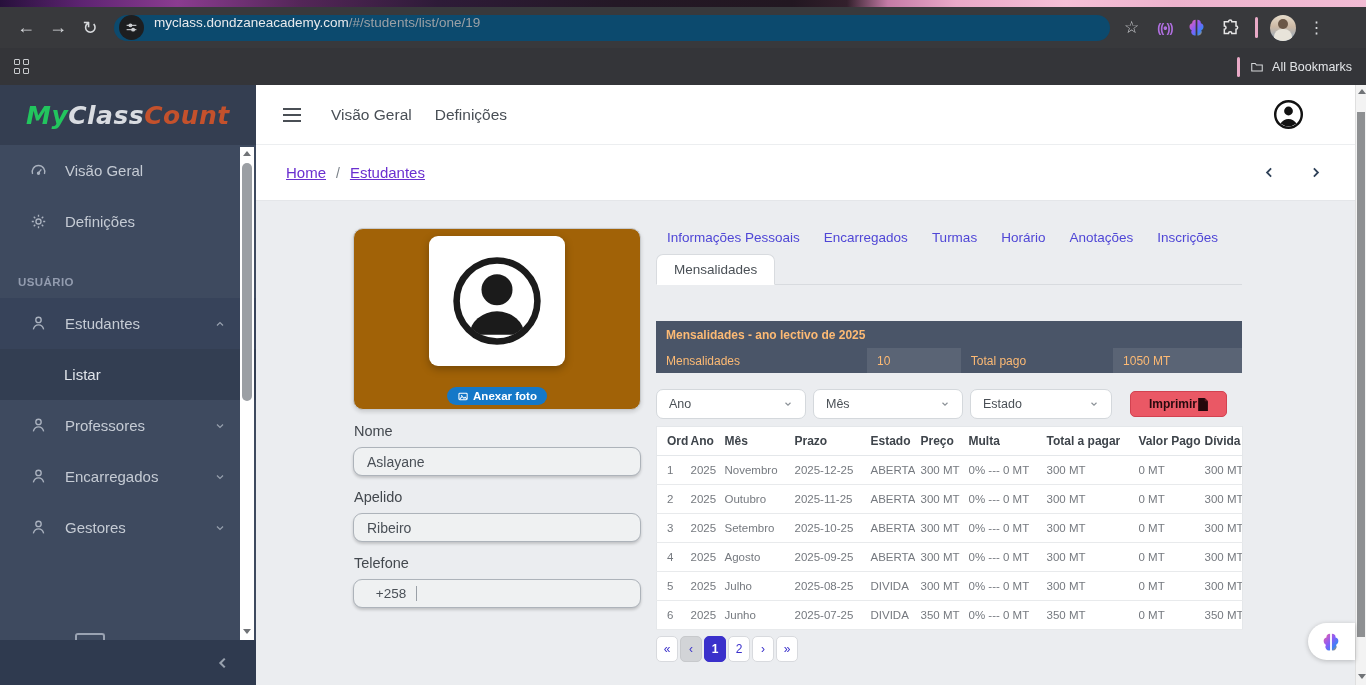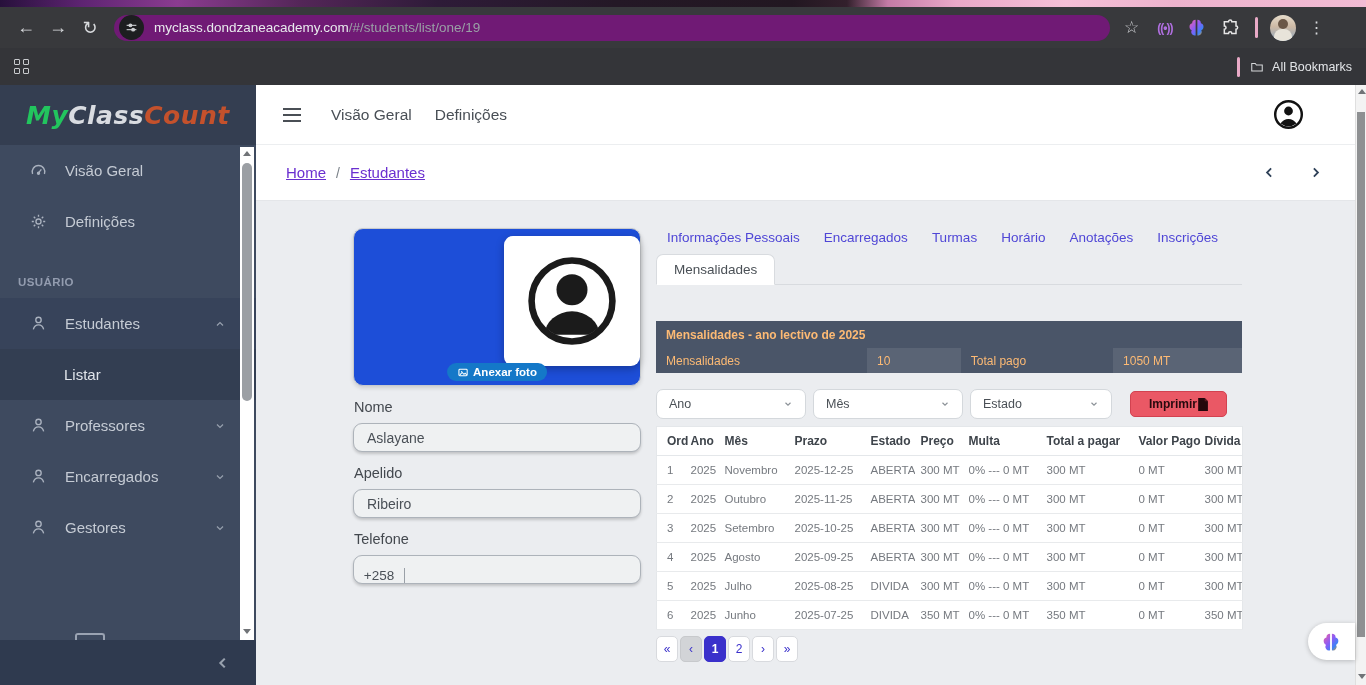--- a/index.html
+++ b/index.html
@@ -3,21 +3,21 @@
 <meta charset="utf-8">
 <style>
   *{margin:0;padding:0;box-sizing:border-box}
   body{font-family:"Liberation Sans",sans-serif;background:#fff}
   .screen{position:relative;width:1366px;height:685px;overflow:hidden;background:#ebedf0}
 
   
   .theme-strip{height:7px;background:linear-gradient(90deg,#27103b 0%,#5e2472 6%,#8b3c90 13%,#542658 22%,#2e1b38 32%,#241826 45%,#221721 58%,#33202c 62%,#c47ba6 65%,#eaa9c8 70%,#f5c0d7 78%,#edb3cd 86%,#f2bcd4 100%)}
   .toolbar{height:41px;background:#38393c;display:flex;align-items:center;padding:0 10px}
   .nav-btn{width:32px;height:30px;border:none;background:transparent;color:#d7d9dc;font-size:18px;cursor:pointer;font-family:inherit}
-  .url-pill{margin-left:8px;width:996px;height:26px;background:#701a75;border-radius:17px;display:flex;align-items:center;padding:0 14px 0 5px}
+  .url-pill{margin-left:8px;width:996px;height:26px;background:#0c4a6e;border-radius:17px;display:flex;align-items:flex-start;padding:0 14px 0 5px}
   .tune-circle{width:25px;height:25px;border-radius:50%;background:#1d1e20;display:flex;align-items:center;justify-content:center;margin-right:10px;cursor:pointer}
   .url-host{color:#e8eaed;font-size:13.5px}
   .url-path{color:#9aa0a6;font-size:13.5px}
   .star{margin-left:14px;color:#c9cbce;font-size:17px;cursor:pointer;background:none;border:none}
   .ext-broadcast{margin-left:18px;color:#b06fe0;font-size:12px;font-weight:bold;cursor:pointer;letter-spacing:-1px}
   .ext-icon{margin-left:14px;cursor:pointer;display:flex}
   .pink-sep{width:3px;height:21px;background:#e9aac7;border-radius:2px;margin:0 12px 0 14px}
   .profile-avatar{width:26px;height:26px;border-radius:50%;background:linear-gradient(180deg,#e6dccb 0%,#cdb9a5 45%,#8fa8bf 100%);position:relative;overflow:hidden;cursor:pointer}
   .profile-avatar::before{content:"";position:absolute;left:8px;top:4px;width:10px;height:10px;border-radius:50%;background:#6b5747}
   .profile-avatar::after{content:"";position:absolute;left:4px;top:14px;width:18px;height:12px;border-radius:8px 8px 0 0;background:#e8e4da}
@@ -61,26 +61,26 @@
   .breadcrumb-bar{height:56px;background:#fff;border-bottom:1px solid #e4e6e9;display:flex;align-items:center;padding:0 44px 0 30px}
   .crumb{font-size:15px;color:var(--link-purple,#6a2fd0);text-decoration:underline;cursor:pointer}
   .crumb-sep{margin:0 10px;color:#7a8188;font-size:14px}
   .pager-arrows{margin-left:auto;display:flex;gap:33px}
   .pager-arrows svg{width:13px;height:13px;color:#2f4158;cursor:pointer}
 
   .content{flex:1;background:#ebedf0;display:flex;gap:15px;padding:27px 0 0 97px;overflow:hidden}
 
   
   .left-col{width:288px;flex-shrink:0}
-  .photo-card{height:158px;background:#1d4ed8;border:1px solid #c7cacd;border-radius:10px;box-shadow:0 2px 4px rgba(0,0,0,.14);position:relative;display:flex;justify-content:flex-end}
+  .photo-card{height:182px;background:#a16207;border:1px solid #c7cacd;border-radius:10px;box-shadow:0 2px 4px rgba(0,0,0,.14);position:relative;display:flex;justify-content:center}
   .photo-box{width:136px;height:130px;background:#fff;border-radius:9px;margin-top:7px;box-shadow:0 3px 8px rgba(0,0,0,.28);display:flex;align-items:center;justify-content:center}
   .attach-btn{position:absolute;left:50%;transform:translateX(-50%);bottom:4px;height:18px;padding:0 10px;background:var(--accent-blue,#1478c8);color:#fff;border:none;border-radius:10px;font-size:11.5px;font-weight:bold;display:flex;align-items:center;gap:4px;cursor:pointer;font-family:inherit;white-space:nowrap}
   .field-label{margin:13px 0 8px 1px;font-size:14.5px;color:#43484e}
   .text-input{width:100%;height:29px;background:#eff1f2;border:1px solid #adb3ba;border-radius:9px;box-shadow:0 2px 3px rgba(0,0,0,.18);font-size:14px;color:#4a5057;padding:0 13px;font-family:inherit;outline:none}
-  .tel{display:flex;align-items:flex-end;padding:0;overflow:hidden}
+  .tel{display:flex;align-items:center;padding:12px;overflow:hidden}
   .tel-prefix{width:51px;display:flex;align-items:center;justify-content:center;border-right:1px solid #9aa0a7;font-size:13.5px;color:#4a5057;flex-shrink:0}
   .tel input{flex:1;border:none;background:transparent;outline:none;font-size:14px;color:#4a5057;padding:0 10px;font-family:inherit;min-width:0}
 
   
   .right-col{width:586px;flex-shrink:0}
   .tab-links{display:flex;gap:24px;padding:2px 0 0 11px;margin-bottom:9px}
   .tab-link{font-size:13.5px;color:var(--link-indigo,#4f46d6);cursor:pointer;text-decoration:none;white-space:nowrap}
   .tabs-bar{border-bottom:1px solid #d8dbdf;display:flex}
   .tab-active{background:#fff;border:1px solid #d8dbdf;border-bottom:1px solid #fff;margin-bottom:-1px;border-radius:7px 7px 0 0;height:31px;display:flex;align-items:center;padding:0 17px;font-size:13.5px;color:#4a5056;cursor:pointer}
 

